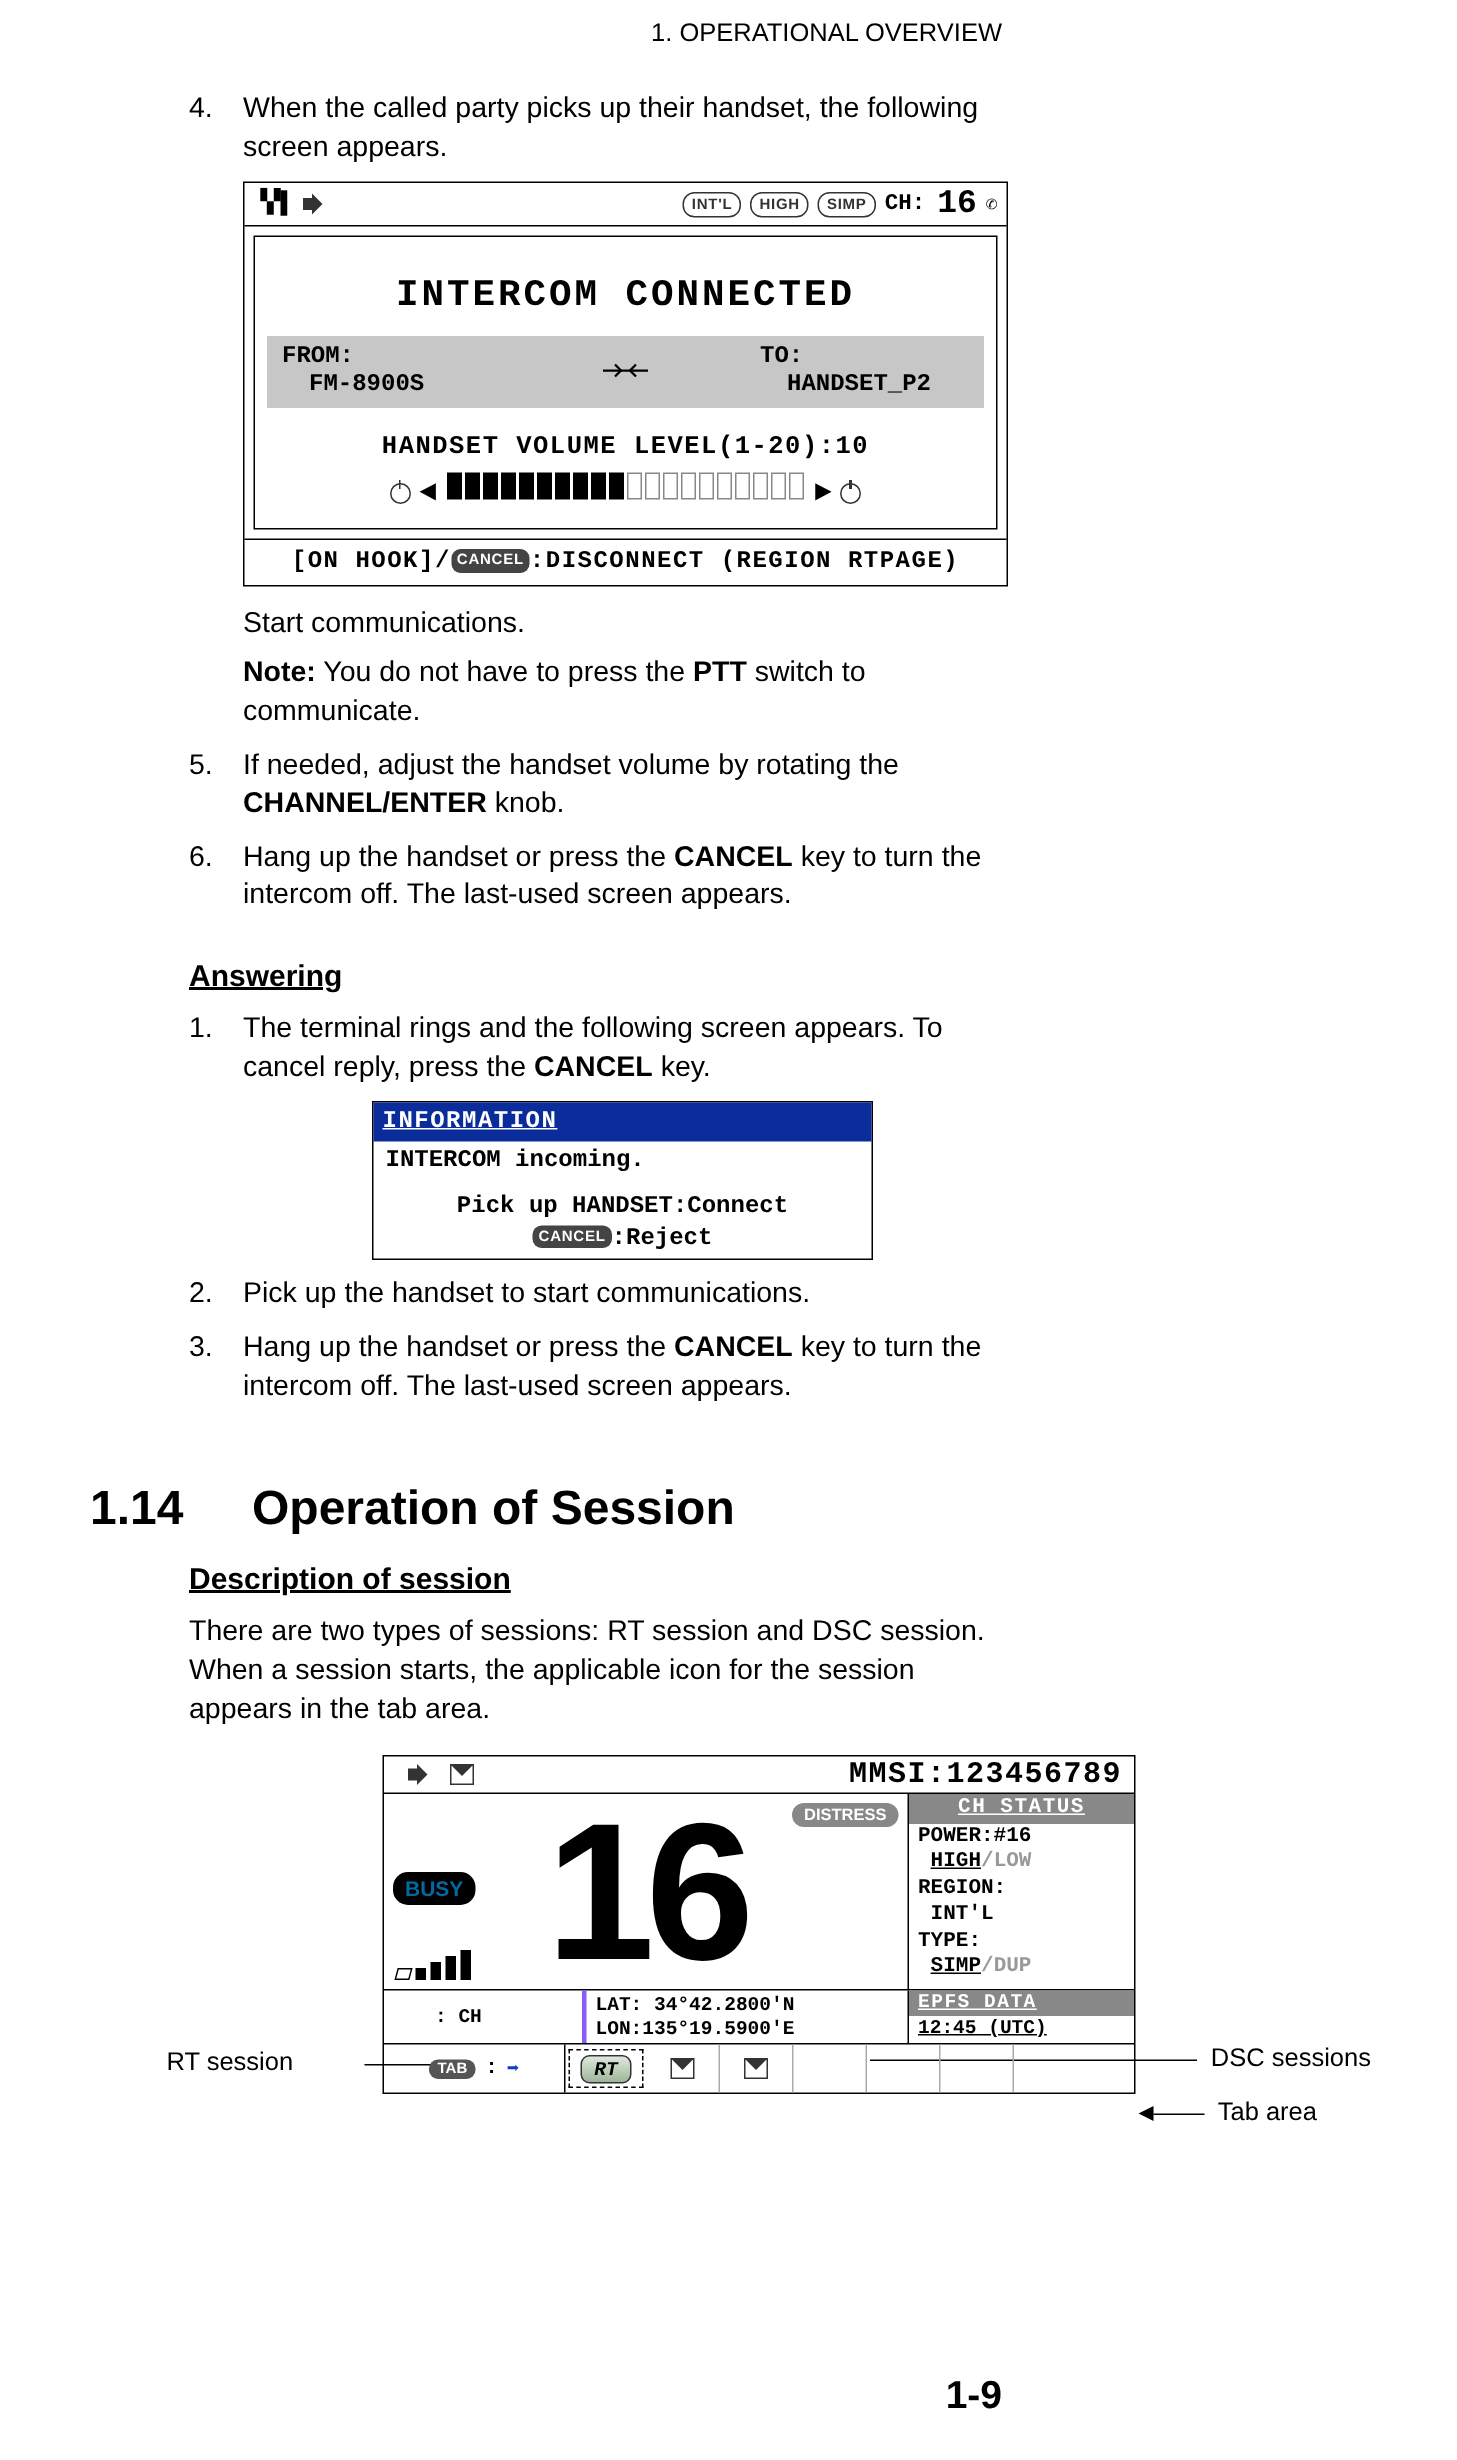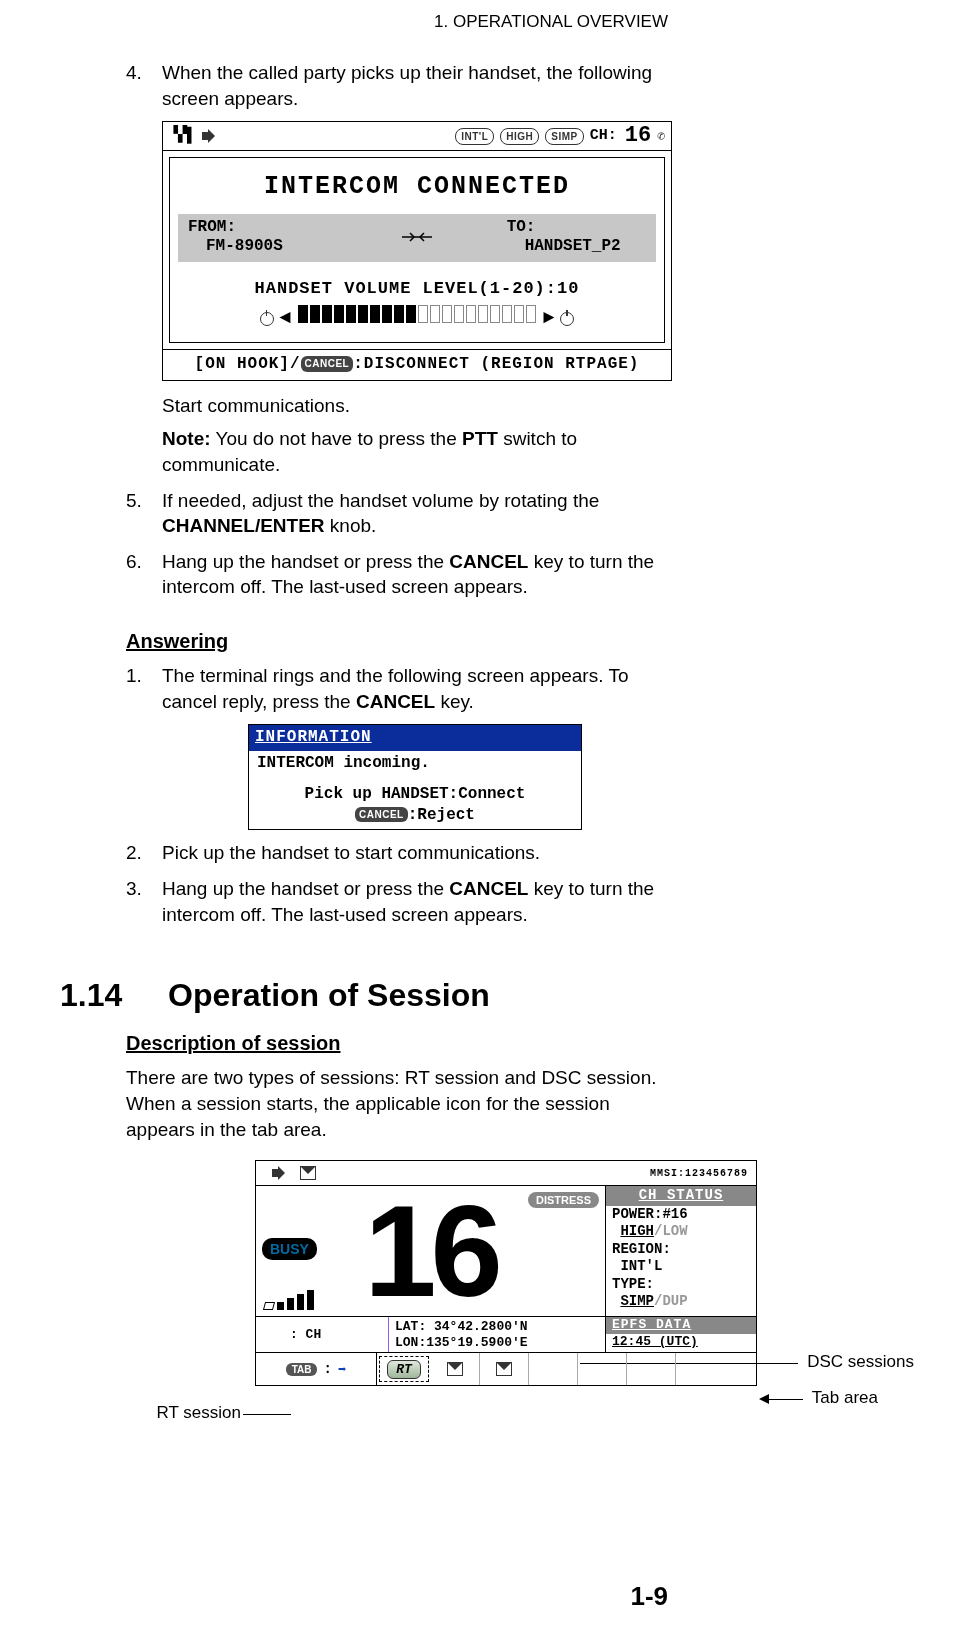--- a/index.html
+++ b/index.html
@@ -107,21 +107,21 @@
   .fig1 .chnum { font-size: 22px; font-weight: 900; margin-left:2px;}
   .fig1 .inner {
     margin: 6px;
     border: 1px solid #000;
     padding: 6px 8px 10px 8px;
     text-align: center;
   }
   .fig1 .inner .title {
     font-size: 25px;
     letter-spacing: 2px;
-    margin: 6px 0 10px 0;
+    margin: 16px 0 10px 0;
   }
   .fig1 .fromto {
     display: flex;
     background: #c7c7c7;
     font-size: 16px;
     text-align: left;
   }
   .fig1 .fromto > div {
     flex: 1;
     padding: 4px 10px 6px 10px;
@@ -230,21 +230,21 @@
     font-weight: 700;
     position: relative;
   }
   .fig3 .topbar {
     height: 24px;
     border-bottom: 1px solid #000;
     display:flex;
     align-items:center;
     justify-content:flex-end;
     padding:0 8px;
-    font-size:10px;
+    font-size:20px;
     letter-spacing:1px;
     gap:22px;
   }
   .fig3 .topbar .spacer { flex:1; display:flex; gap:12px; padding-left:8px;}
   .fig3 .mainrow {
     display:flex;
   }
   .fig3 .bignum-area {
     flex:1;
     padding: 4px 6px 0 6px;
@@ -307,21 +307,21 @@
   .fig3 .statuscol .row { padding: 0 6px; }
   .fig3 .statuscol .dim { color:#999; }
   .fig3 .statuscol .und { text-decoration: underline; }
   .fig3 .midrow {
     display:flex;
     border-top:1px solid #000;
     font-size:13px;
   }
   .fig3 .midrow .chsel {
     width:120px;
-    border-right:1px solid #8b5cf6;
+    border-right:3px solid #8b5cf6;
     padding:4px 6px;
     display:flex;
     align-items:center;
     gap:4px;
   }
   .fig3 .midrow .latlon {
     flex:1;
     padding:2px 6px;
     line-height:1.2;
     border-right:1px solid #000;
@@ -386,23 +386,21 @@
   
   .callout {
     position:absolute;
     font-size:17px;
     font-family: Arial, sans-serif;
     color:#000;
   }
   .callout.rt {
     left: -5px;
     top: 195px;
-    text-align:right;
     width:130px;
-    margin-top:48px;
   }
   .callout.rt::after{
     content:'';
     position:absolute;
     top:11px; left:132px;
     width:48px; height:1px;
     background:#000;
   }
   .callout.dsc {
     right: -18px;

